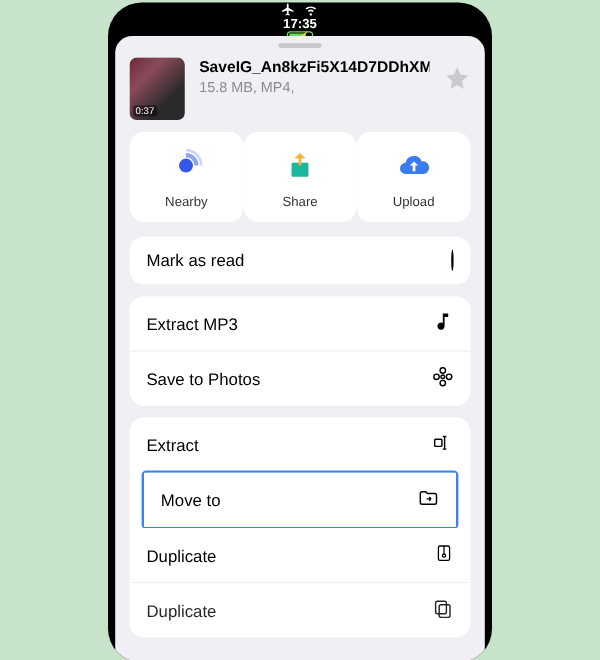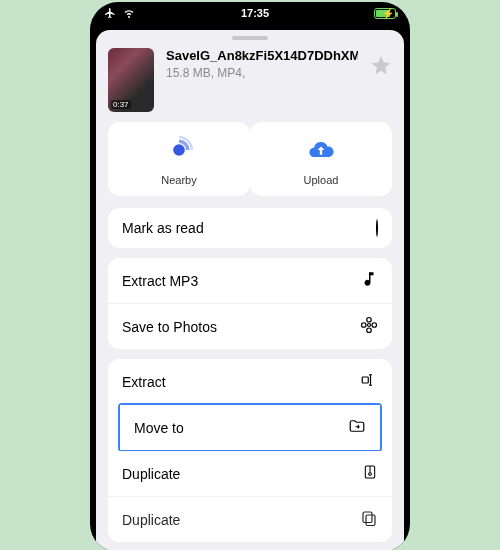--- a/index.html
+++ b/index.html
@@ -21,20 +21,21 @@
   }
   .statusbar {
     height: 22px;
     color: #fff;
     display: flex;
     align-items: center;
     justify-content: space-between;
     padding: 0 14px;
     font-size: 11px;
     font-weight: 600;
+    flex-direction: column;
   }
   .statusbar .left, .statusbar .right { display:flex; gap:6px; align-items:center;}
   .statusbar svg { display:block; }
   .sheet {
     position: absolute;
     top: 28px;
     left: 6px;
     right: 6px;
     bottom: 0;
     background: #f0f0f4;
@@ -43,21 +44,21 @@
   }
   .grabber {
     width: 36px; height: 4px; background:#c8c8cc; border-radius:2px;
     margin: 6px auto 8px;
   }
   .file-header {
     display:flex; align-items:flex-start; gap:12px;
     padding: 0 12px 10px;
   }
   .thumb {
-    width:46px; height:64px; background:#333; border-radius:6px;
+    width:46px; height:52px; background:#333; border-radius:6px;
     position:relative; overflow:hidden; flex-shrink:0;
     background-image: linear-gradient(135deg,#6a2b3b 0%, #8a4a5a 30%, #2a2a2a 70%);
   }
   .thumb .dur {
     position:absolute; left:3px; bottom:3px;
     font-size:8px; color:#fff; background:rgba(0,0,0,.5);
     padding:0 2px; border-radius:2px;
   }
   .fileinfo { flex:1; min-width:0; }
   .filename {
@@ -152,20 +153,29 @@
           <svg width="28" height="28" viewBox="0 0 24 24" fill="#3557e6">
               <circle cx="12" cy="12" r="5"></circle>
               <path fill="#8fa4f5" d="M12 3a9 9 0 0 1 9 9h-3a6 6 0 0 0-6-6z"></path>
               <path fill="#cdd7fb" d="M12 0a12 12 0 0 1 12 12h-2A10 10 0 0 0 12 2z"></path>
             </svg>
         </span>
         <span class="tlabel">Nearby</span>
       </div>
       <div class="tile">
         <span>
+          <svg width="28" height="28" viewBox="0 0 24 24">
+              <rect x="6" y="10" width="12" height="10" rx="1" fill="#18b89b"></rect>
+              <path d="M12 3l4 4h-3v5h-2V7H8z" fill="#f2b63a"></path>
+            </svg>
+        </span>
+        <span class="tlabel">Share</span>
+      </div>
+      <div class="tile">
+        <span>
           <svg width="30" height="28" viewBox="0 0 24 24">
               <path fill="#3a7bf0" d="M19 18H6a4 4 0 0 1 0-8 6 6 0 0 1 11.5-1A4 4 0 0 1 19 18z"></path>
               <path fill="#fff" d="M12 9l3 3h-2v4h-2v-4H9z"></path>
             </svg>
         </span>
         <span class="tlabel">Upload</span>
       </div>
     </div>
 
     <div class="group">

